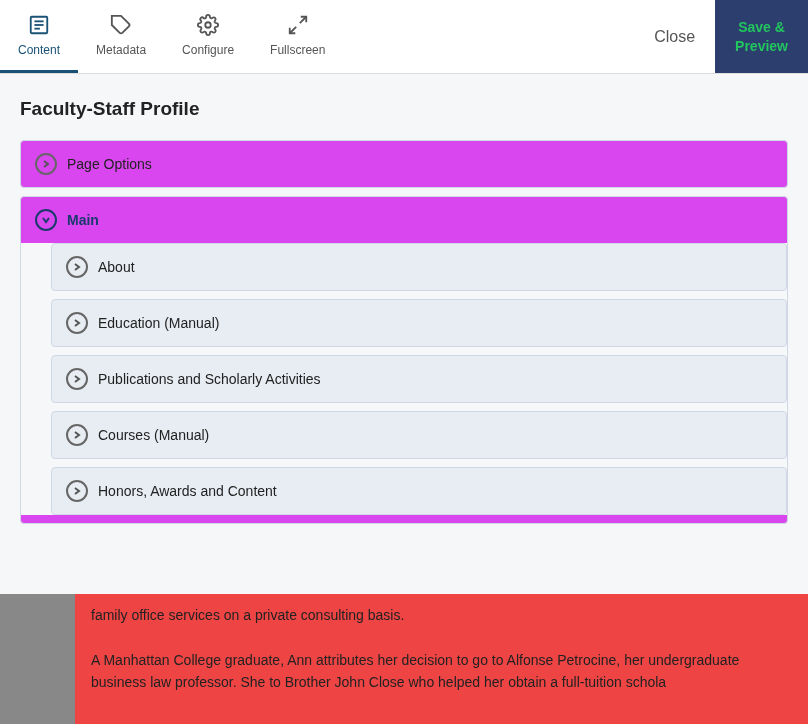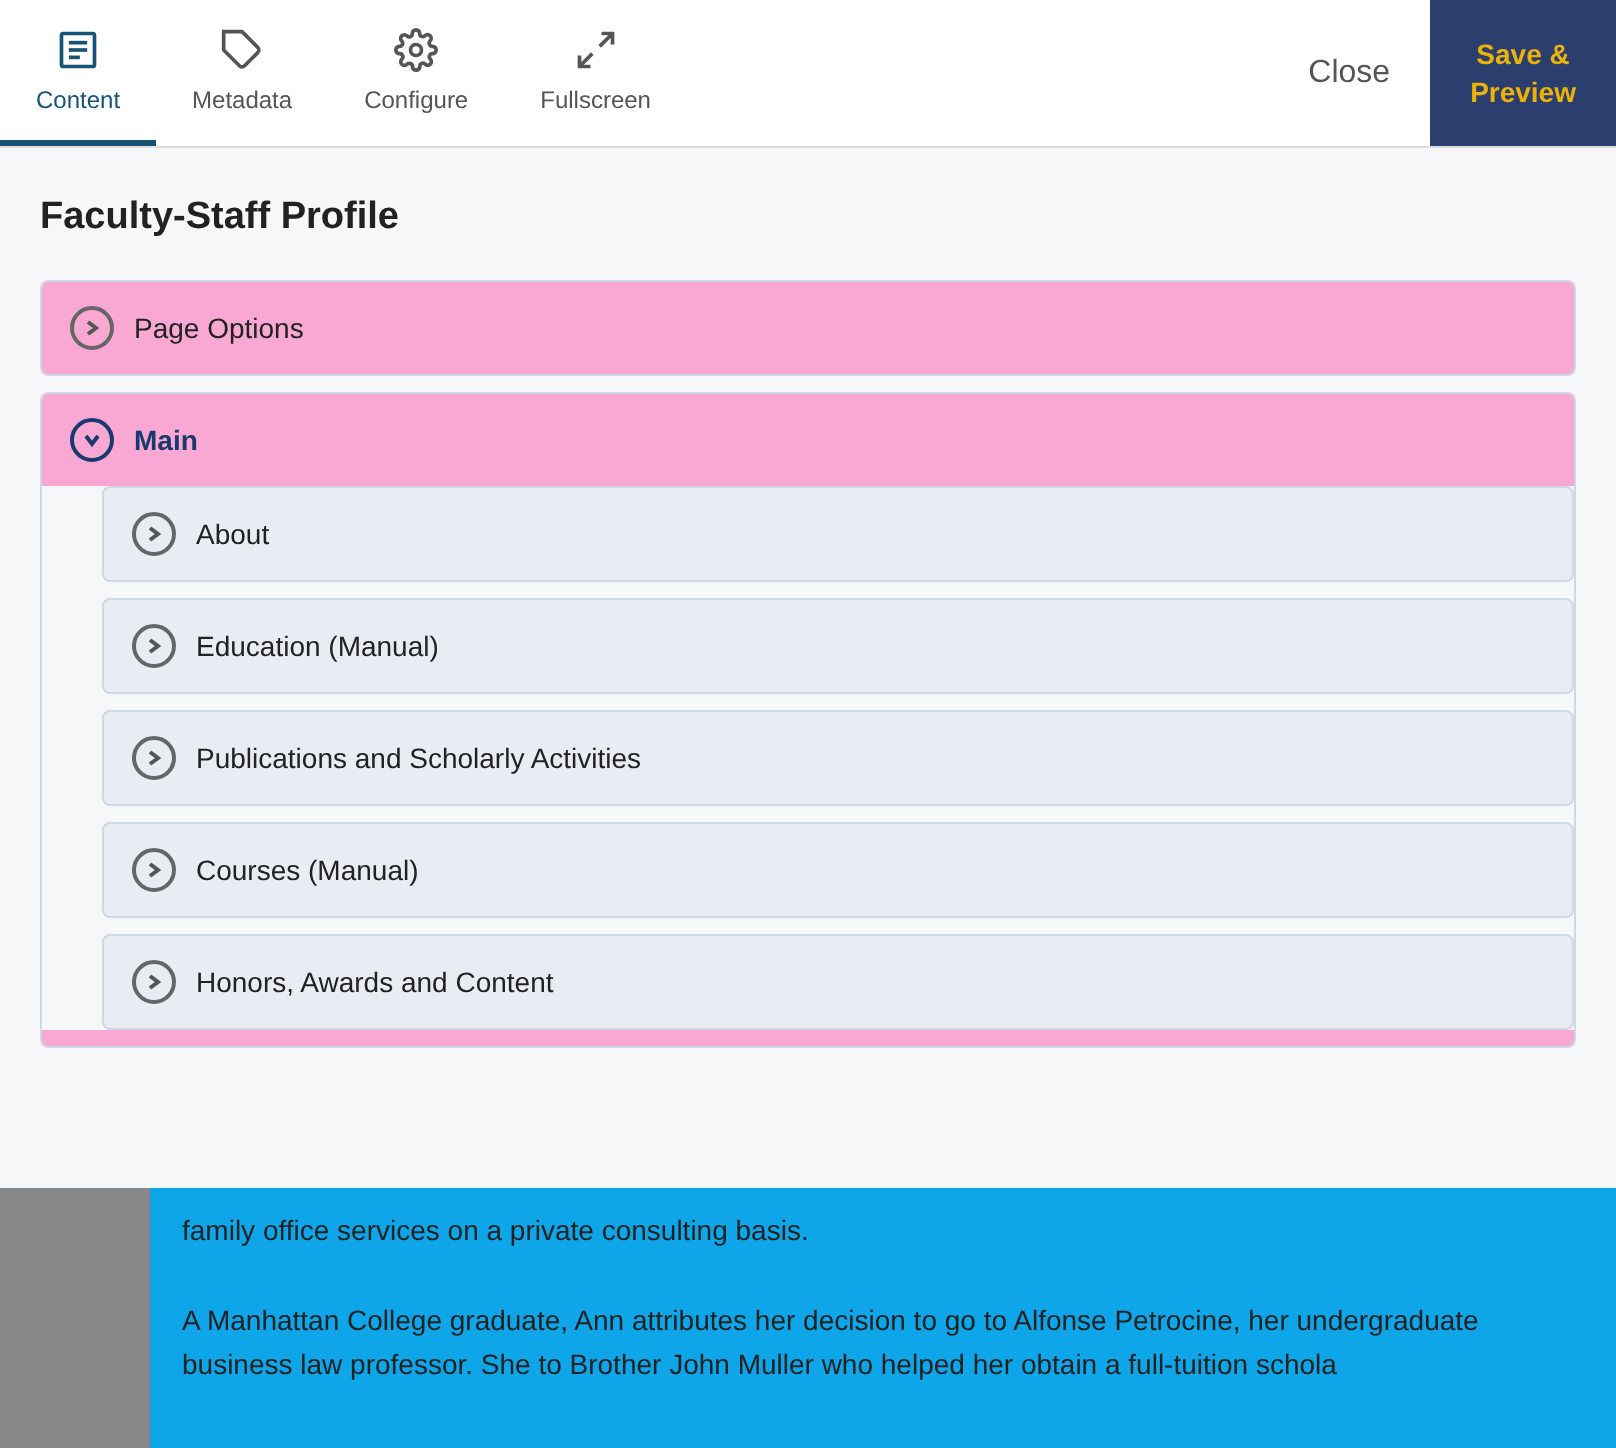--- a/index.html
+++ b/index.html
@@ -43,21 +43,21 @@
       padding: 0 20px;
       font-size: 16px;
       color: #555;
       cursor: pointer;
     }
     .toolbar-save {
       display: flex;
       align-items: center;
       justify-content: center;
       background: #2c3e6e;
-      color: #eab308;
+      color: #22c55e;
       font-size: 14px;
       font-weight: bold;
       padding: 0 20px;
       cursor: pointer;
       text-align: center;
       min-width: 88px;
     }
 
     
     .content-area {
@@ -69,21 +69,21 @@
 
     .page-title {
       font-size: 19px;
       font-weight: bold;
       color: #222;
       margin-bottom: 20px;
     }
 
     
     .accordion-item {
-      background: #f9a8d4;
+      background: #d946ef;
       border: 1px solid #d0d8e4;
       border-radius: 4px;
       margin-bottom: 8px;
       cursor: pointer;
     }
     .accordion-header {
       display: flex;
       align-items: center;
       padding: 12px 14px;
       gap: 10px;
@@ -125,21 +125,21 @@
     }
 
     
     .preview-area {
       background: #888;
       height: 130px;
       overflow: hidden;
       position: relative;
     }
     .preview-content {
-      background: #0ea5e9;
+      background: #ef4444;
       margin-left: 75px;
       padding: 10px 16px;
       height: 100%;
       overflow: hidden;
       font-size: 14px;
       color: #222;
       line-height: 1.6;
     }
   </style>
 </head>
@@ -288,15 +288,15 @@
 
     </div>
   </div>
 
 </div>
 
 <div class="preview-area">
   <div class="preview-content">
     <p>family office services on a private consulting basis.</p>
     <br>
-    <p>A Manhattan College graduate, Ann attributes her decision to go to Alfonse Petrocine, her undergraduate business law professor.  She to Brother John Muller who helped her obtain a full-tuition schola</p>
+    <p>A Manhattan College graduate, Ann attributes her decision to go to Alfonse Petrocine, her undergraduate business law professor.  She to Brother John Close who helped her obtain a full-tuition schola</p>
   </div>
 </div>
 
 </body></html>

